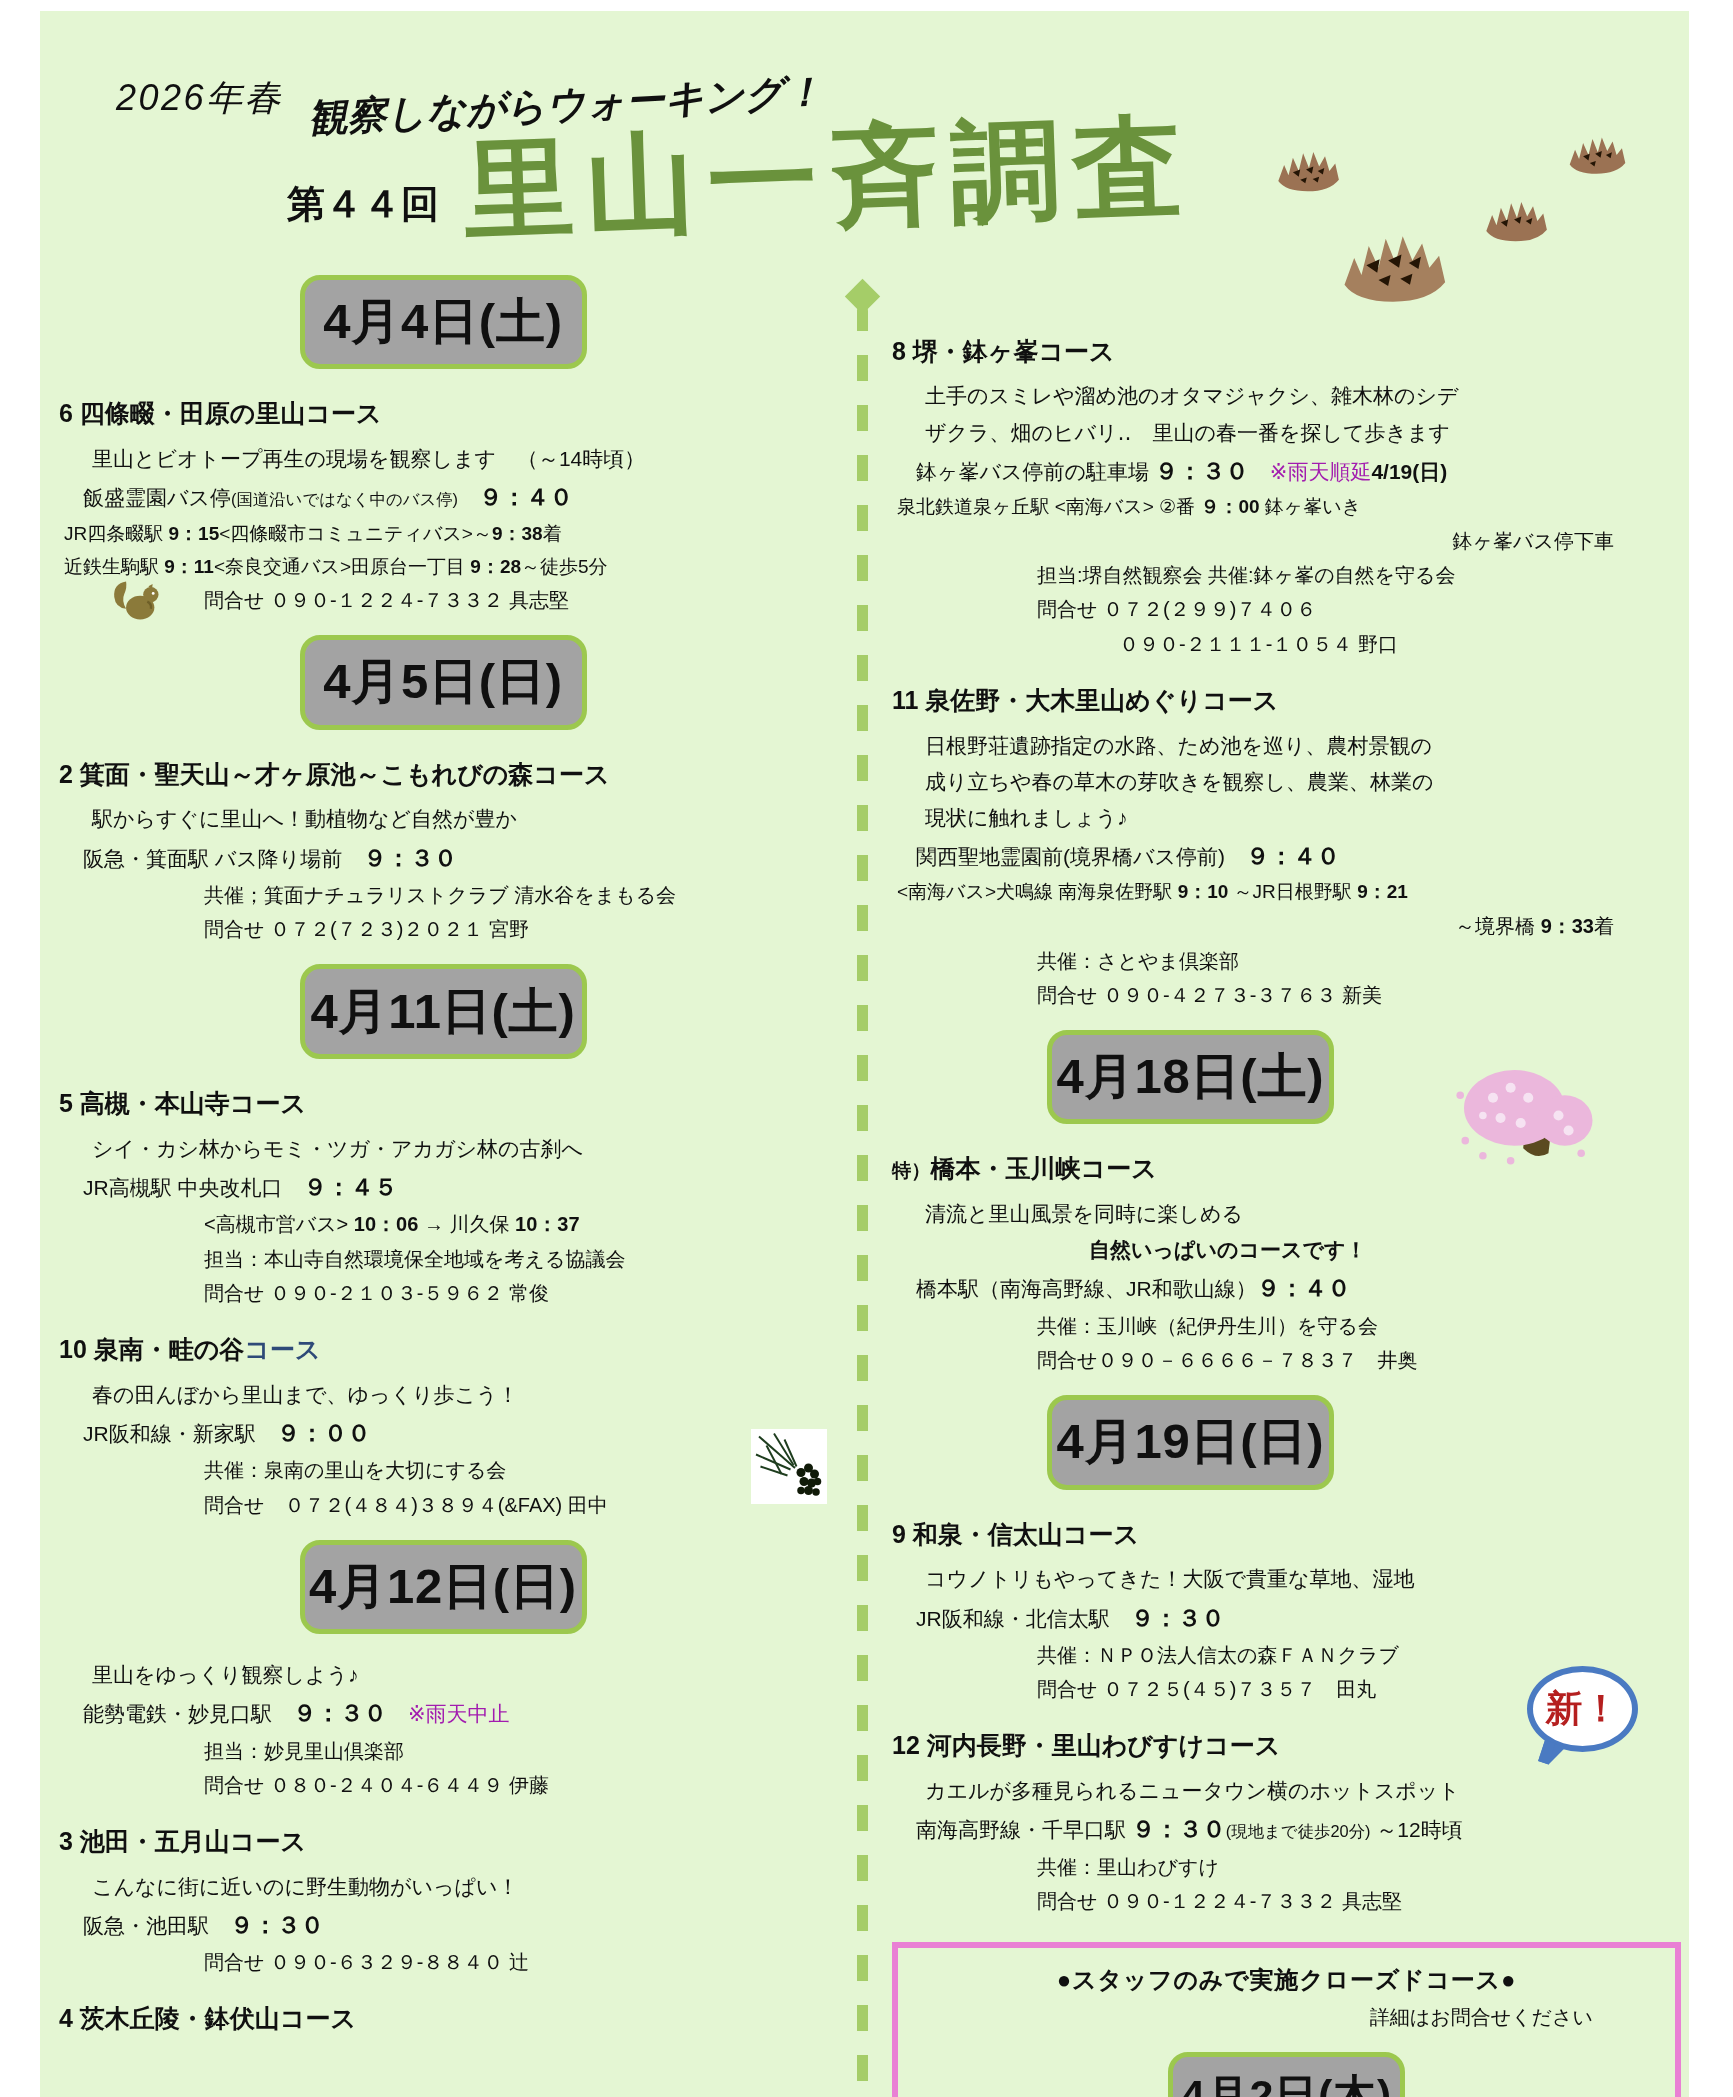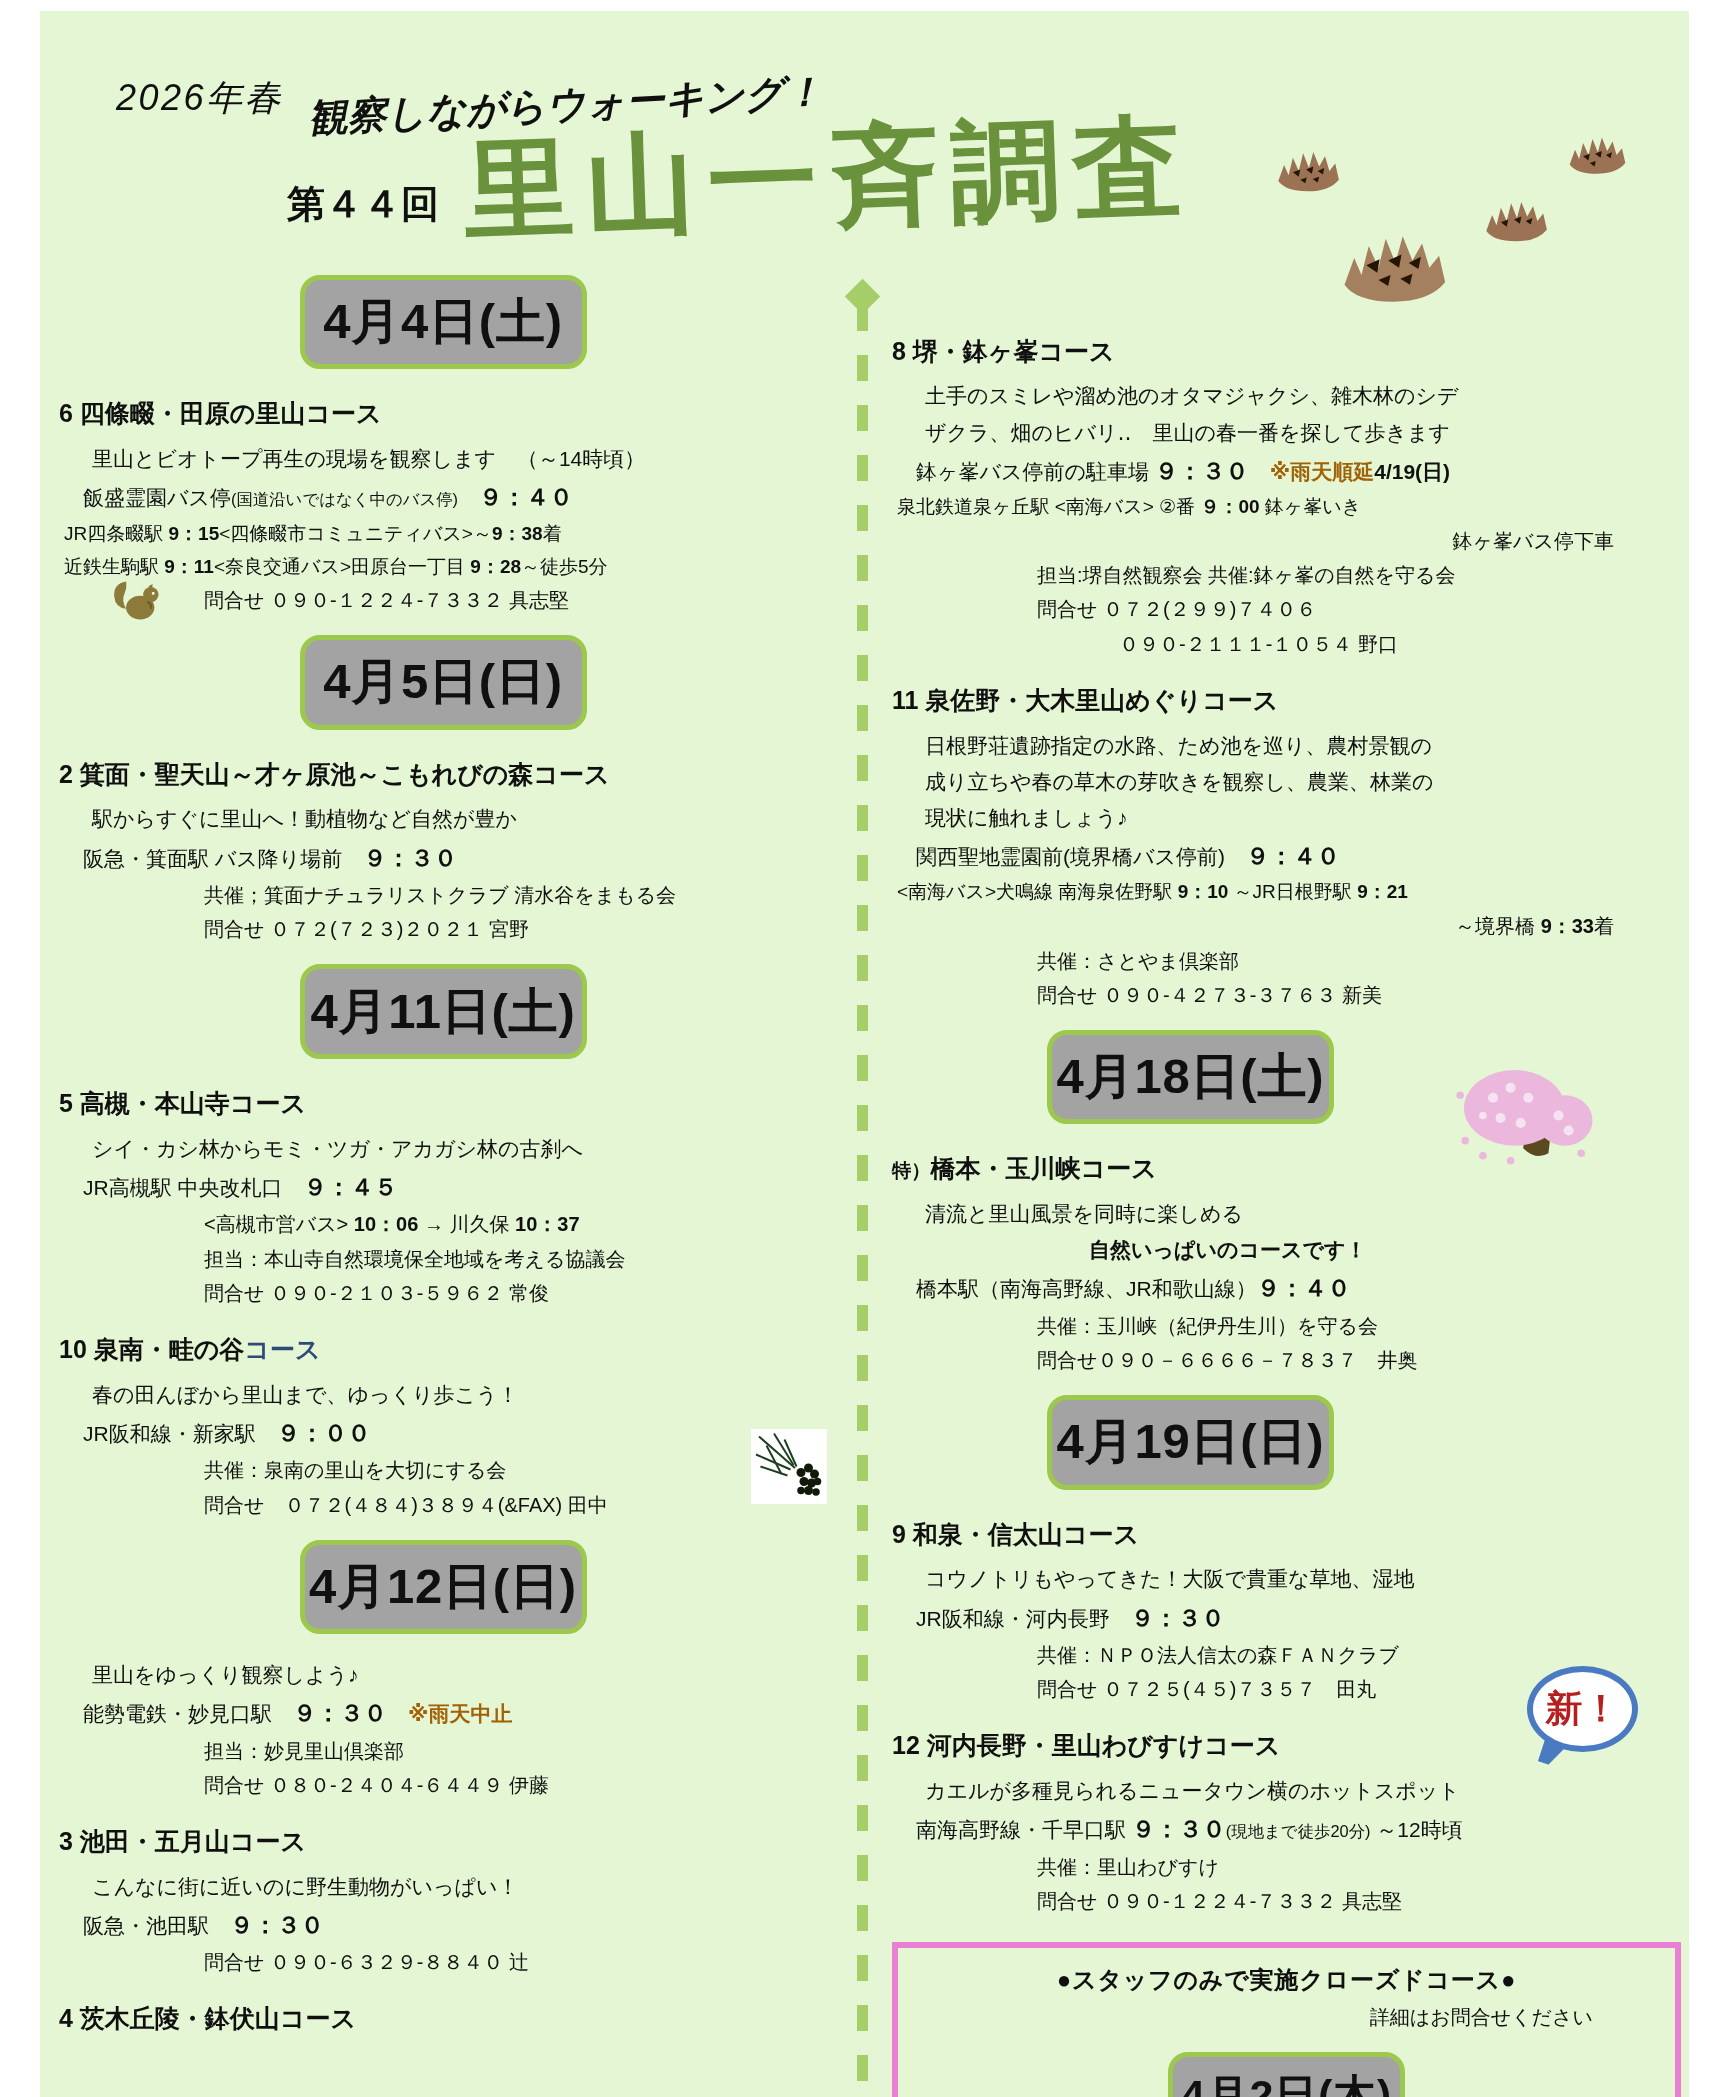--- a/index.html
+++ b/index.html
@@ -32,21 +32,21 @@
   .ln-title{font-size:25px;font-weight:700;margin:11px 0 5.9px;}
   .ln-desc{margin-left:33px;font-size:21px;font-weight:400;}
   .ln-meet{margin-left:24px;font-size:21px;}
   .ln-extra{margin-left:5px;font-size:19px;}
   .ln-staff{margin-left:145px;font-size:20px;}
   .ln-staff2{margin-left:227px;font-size:20px;}
   .ln-right{text-align:right;padding-right:67px;}
   .ln-staffc{margin-left:197px;font-size:21px;font-weight:600;}
   .sg-time{font-size:23.5px;font-weight:800;}
   .sg-bold{font-weight:800;}
-  .sg-blue{color:#a16207;font-weight:700;}
+  .sg-blue{color:#a21caf;font-weight:400;}
   .sg-small{font-size:16.4px;}
   .sg-navy{color:#2e4a78;}
   .sg-toku{font-size:19.3px;font-weight:700;}
   
   .closedbox{border:6.7px solid #e980d4;padding:11.7px 15px 143px 15px;margin-top:23px;position:relative;}
   .cb-head{font-size:24px;font-weight:700;text-align:center;letter-spacing:0.8px;}
   
   .decor{position:absolute;}
   .newbubble{position:absolute;left:1487px;top:1655px;width:99px;height:74px;background:#ffffff;
     border:6.7px solid #4a7ac2;border-radius:50%;display:flex;align-items:center;justify-content:center;}
@@ -227,21 +227,21 @@
         <div class="ln ln-desc"><span>清流と里山風景を同時に楽しめる</span></div>
         <div class="ln ln-staffc"><span>自然いっぱいのコースです！</span></div>
         <div class="ln ln-meet"><span>橋本駅（南海高野線、JR和歌山線）</span><span class="sg-time">９：４０</span></div>
         <div class="ln ln-staff"><span>共催：玉川峡（紀伊丹生川）を守る会</span></div>
         <div class="ln ln-staff"><span>問合せ０９０－６６６６－７８３７　井奥</span></div>
       </div>
       <div class="datebox">4月19日(日)</div>
       <div class="course">
         <div class="ln ln-title"><span>9 和泉・信太山コース</span></div>
         <div class="ln ln-desc"><span>コウノトリもやってきた！大阪で貴重な草地、湿地</span></div>
-        <div class="ln ln-meet"><span>JR阪和線・河内長野　</span><span class="sg-time">９：３０</span></div>
+        <div class="ln ln-meet"><span>JR阪和線・北信太駅　</span><span class="sg-time">９：３０</span></div>
         <div class="ln ln-staff"><span>共催：ＮＰＯ法人信太の森ＦＡＮクラブ</span></div>
         <div class="ln ln-staff"><span>問合せ ０７２５(４５)７３５７　田丸</span></div>
       </div>
       <div class="course">
         <div class="ln ln-title"><span>12 河内長野・里山わびすけコース</span></div>
         <div class="ln ln-desc"><span>カエルが多種見られるニュータウン横のホットスポット</span></div>
         <div class="ln ln-meet"><span>南海高野線・千早口駅 </span><span class="sg-time">９：３０</span><span class="sg-small">(現地まで徒歩20分)</span><span> ～12時頃</span></div>
         <div class="ln ln-staff"><span>共催：里山わびすけ</span></div>
         <div class="ln ln-staff"><span>問合せ ０９０-１２２４-７３３２ 具志堅</span></div>
       </div>

